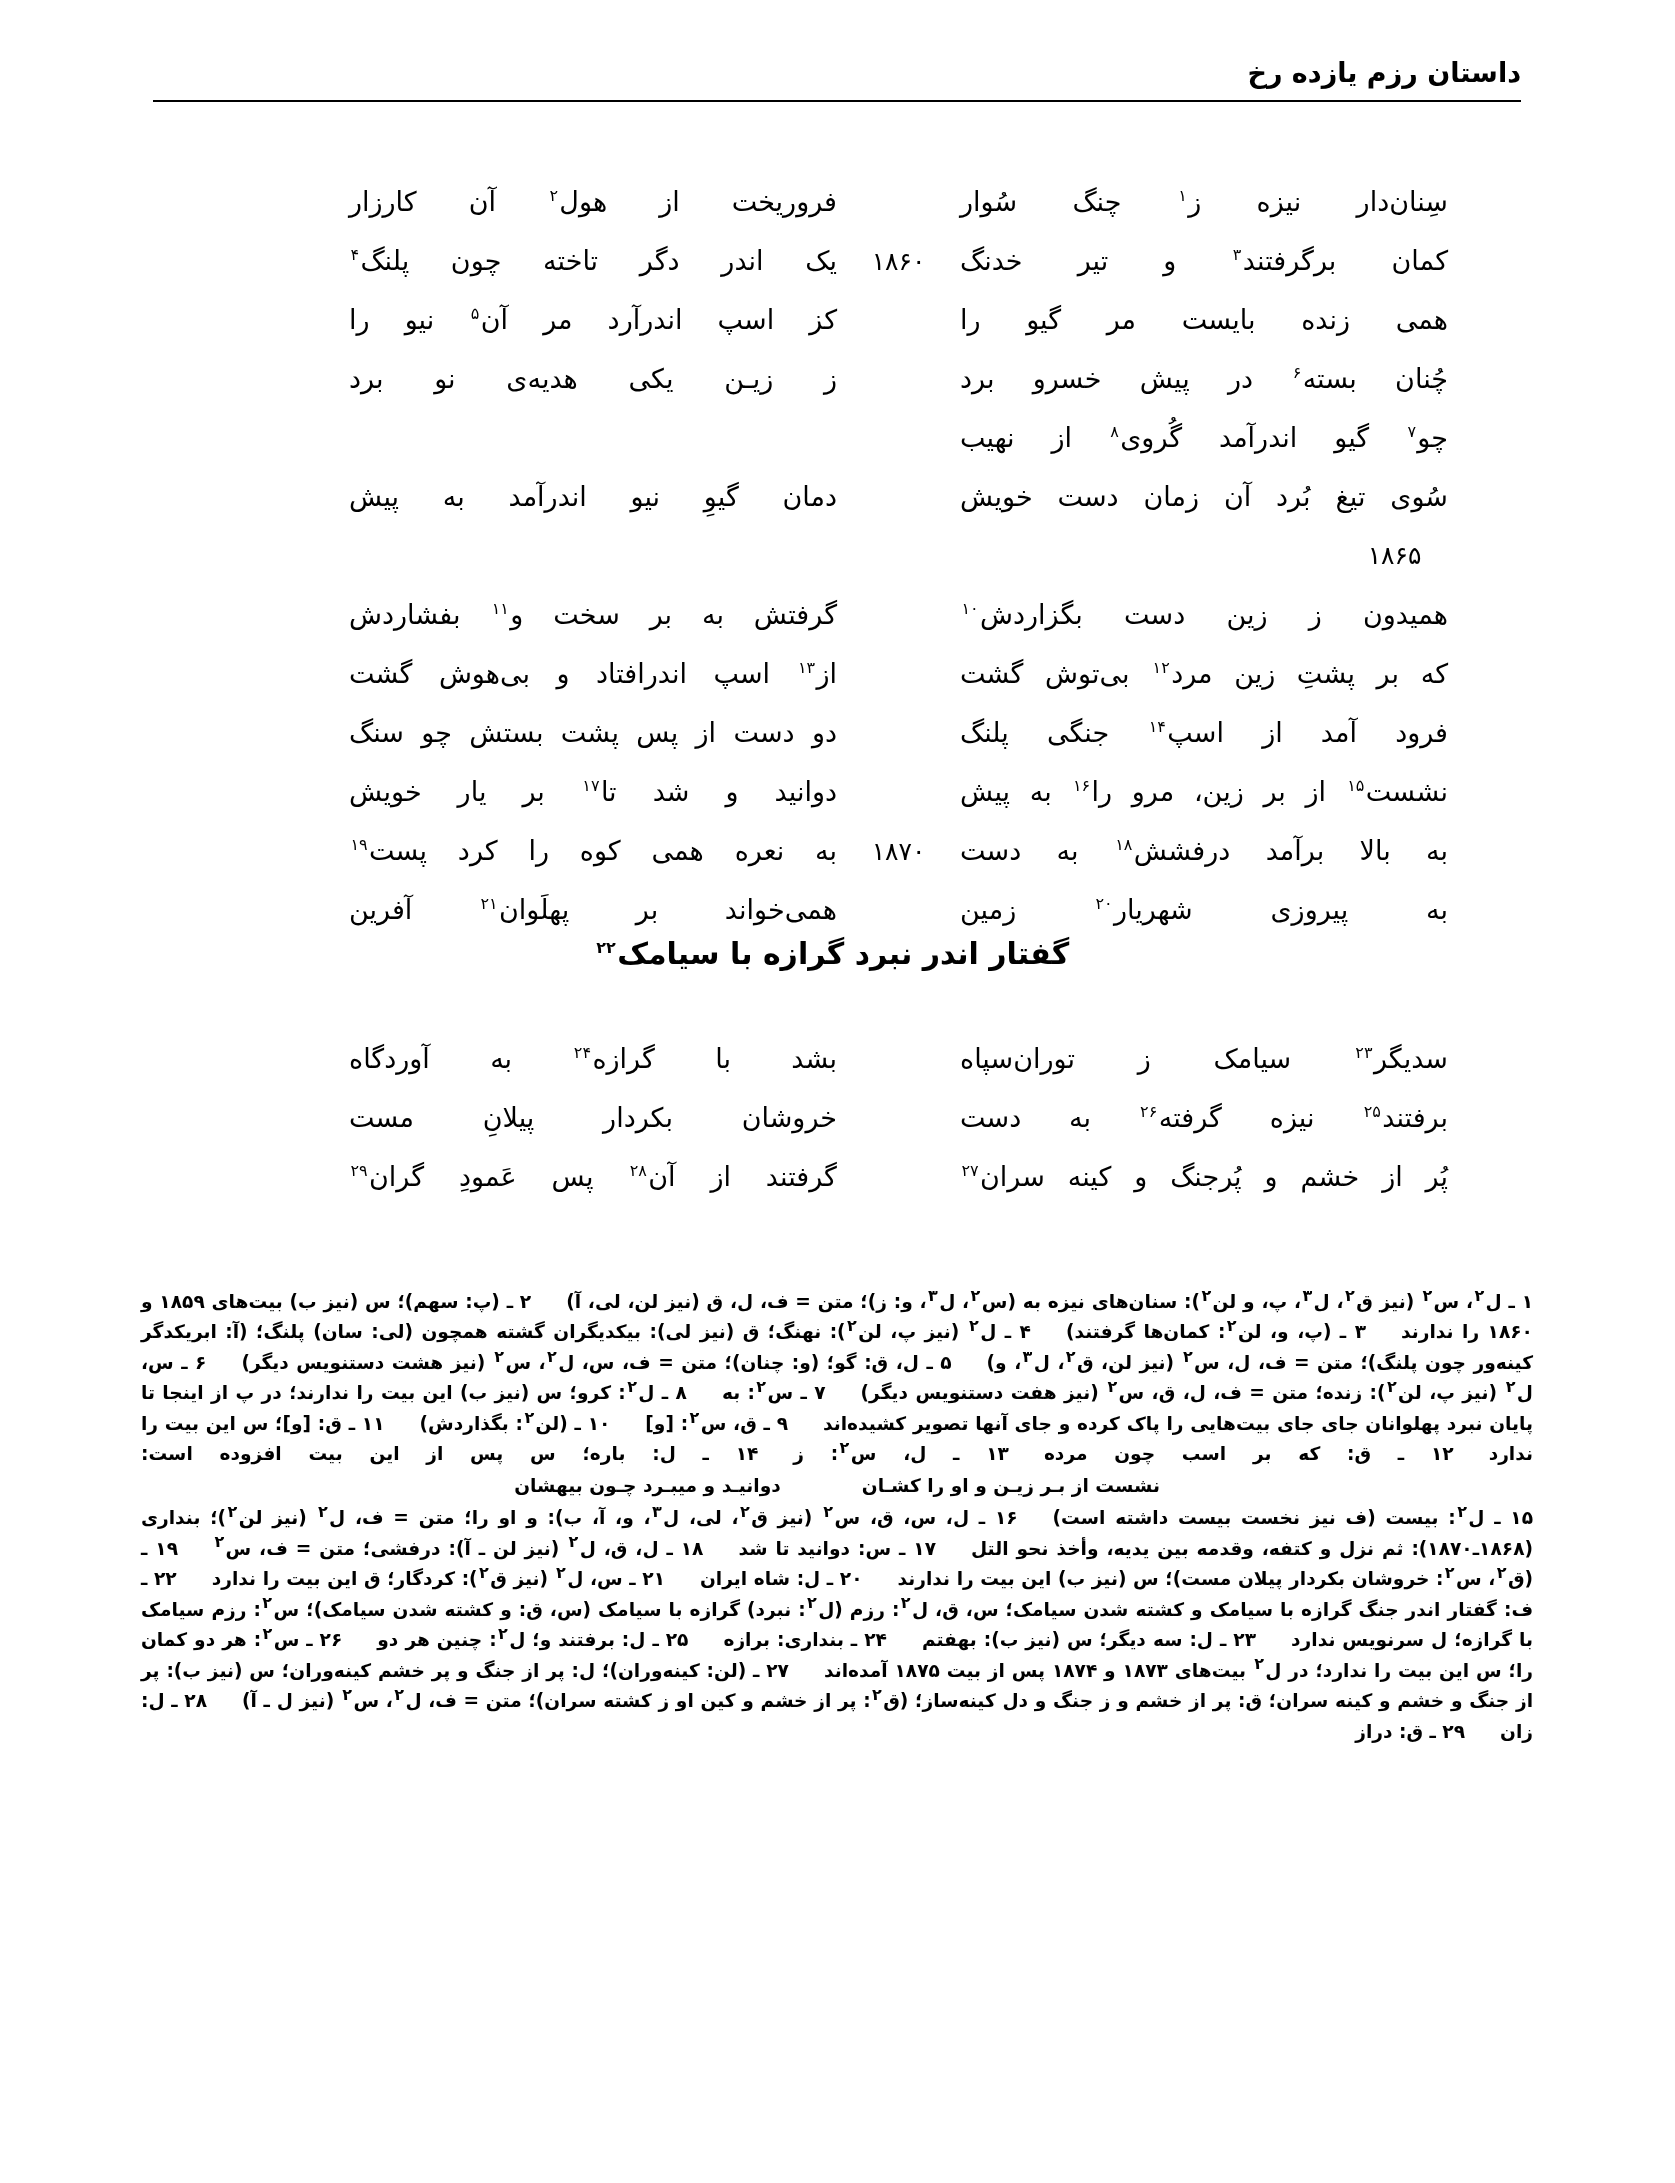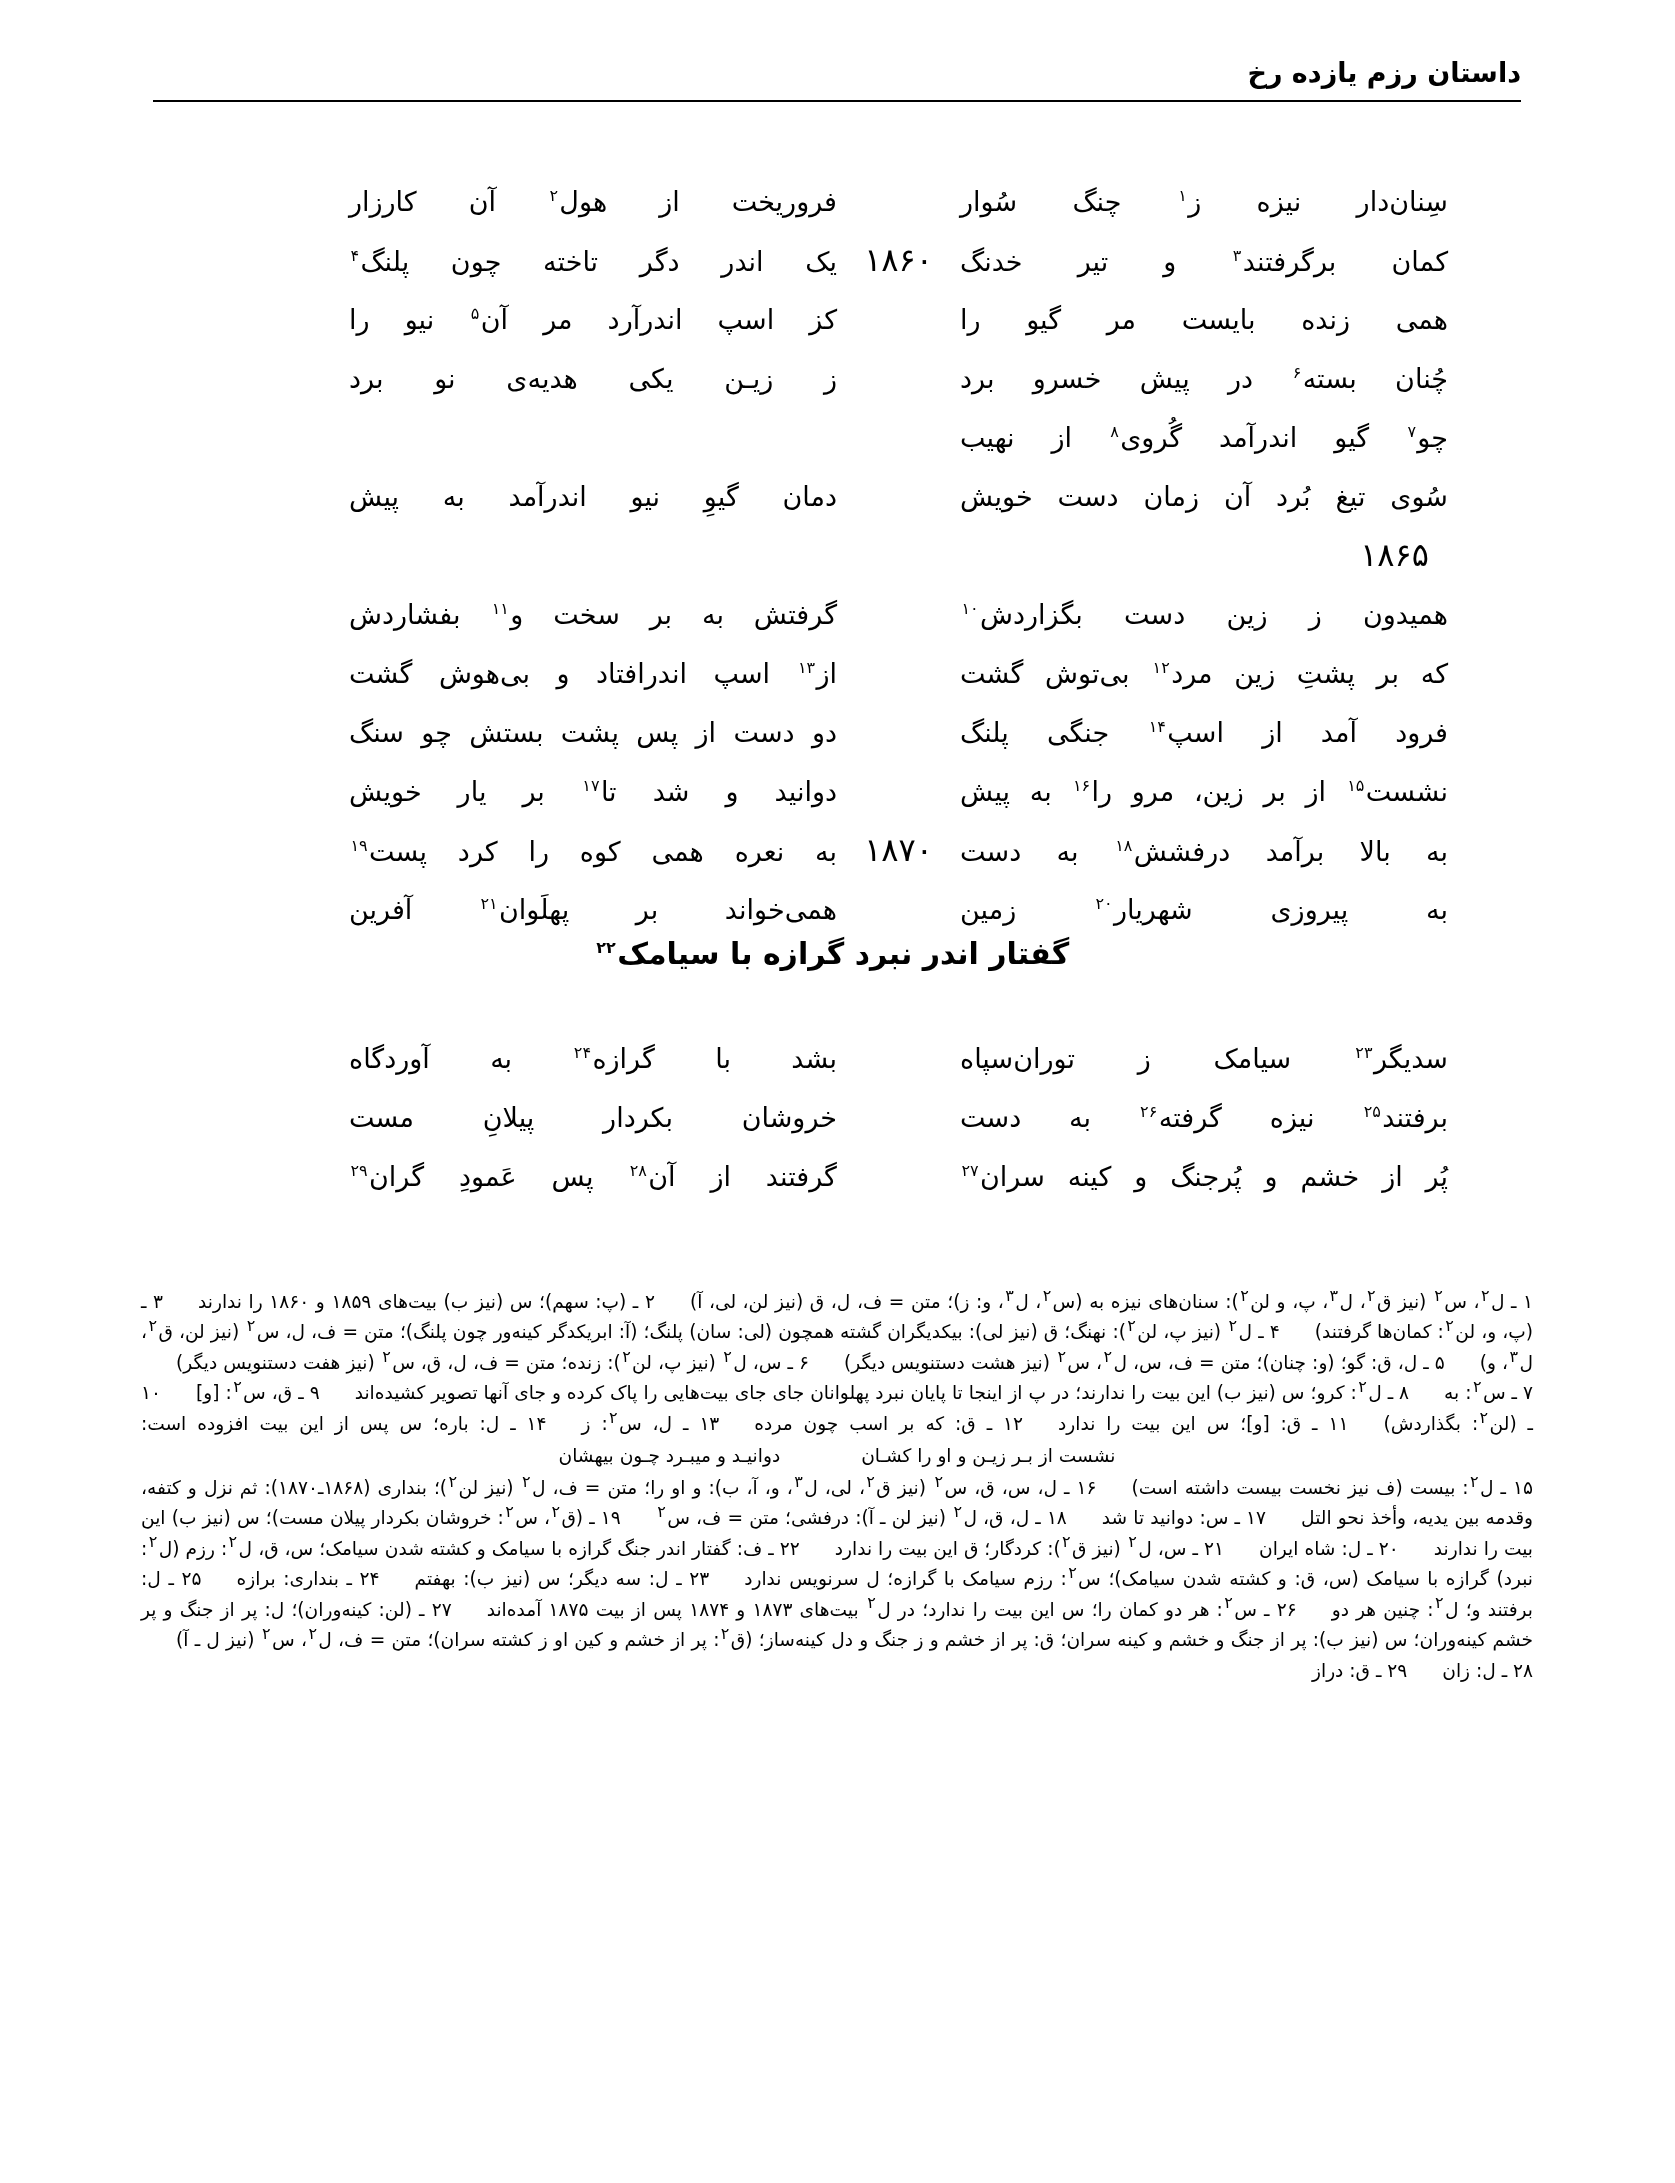--- a/index.html
+++ b/index.html
@@ -54,21 +54,21 @@
   .beyt {
     display: flex;
     flex-direction: row;
     align-items: baseline;
     height: 59px;
     white-space: nowrap;
   }
   .num-col {
     flex: 0 0 115px;
     text-align: center;
-    font-size: 32px;
+    font-size: 25px;
     line-height: 59px;
     letter-spacing: 0.7px;
   }
   .mesra {
     flex: 0 0 496px;
     font-size: 27px;
     line-height: 59px;
     text-align: justify;
     text-align-last: justify;
     padding: 0 4px;
@@ -230,21 +230,21 @@
         <div class="num-col"></div>
         <div class="mesra left">خروشان بکردار پیلانِ  مست</div>
       </div>
       <div class="beyt">
         <div class="mesra right">پُر از خشم و پُرجنگ و کینه سران<sup class="fn">۲۷</sup></div>
         <div class="num-col"></div>
         <div class="mesra left">گرفتند از آن<sup class="fn">۲۸</sup> پس عَمودِ گران<sup class="fn">۲۹</sup></div>
       </div>
     </div>
 
-  <div class="fnotes" id="fnotes" style="top:1287px;">
+  <div class="fnotes" id="fnotes" style="top:1287px;font-weight:bold;">
       <p>۱ ـ ل<sup class="fn">۲</sup>، س<sup class="fn">۲</sup> (نیز ق<sup class="fn">۲</sup>، ل<sup class="fn">۳</sup>، پ، و لن<sup class="fn">۲</sup>): سنان‌های نیزه به (س<sup class="fn">۲</sup>، ل<sup class="fn">۳</sup>، و: ز)؛ متن = ف، ل، ق (نیز لن، لی، آ)<span class="gap"></span>۲ ـ (پ: سهم)؛ س (نیز ب) بیت‌های ۱۸۵۹ و ۱۸۶۰ را ندارند<span class="gap"></span>۳ ـ (پ، و، لن<sup class="fn">۲</sup>: کمان‌ها گرفتند)<span class="gap"></span>۴ ـ ل<sup class="fn">۲</sup> (نیز پ، لن<sup class="fn">۲</sup>): نهنگ؛ ق (نیز لی): بیکدیگران گشته همچون (لی: سان) پلنگ؛ (آ: ابریکدگر کینه‌ور چون پلنگ)؛ متن = ف، ل، س<sup class="fn">۲</sup> (نیز لن، ق<sup class="fn">۲</sup>، ل<sup class="fn">۳</sup>، و)<span class="gap"></span>۵ ـ ل، ق: گو؛ (و: چنان)؛ متن = ف، س، ل<sup class="fn">۲</sup>، س<sup class="fn">۲</sup> (نیز هشت دستنویس دیگر)<span class="gap"></span>۶ ـ س، ل<sup class="fn">۲</sup> (نیز پ، لن<sup class="fn">۲</sup>): زنده؛ متن = ف، ل، ق، س<sup class="fn">۲</sup> (نیز هفت دستنویس دیگر)<span class="gap"></span>۷ ـ س<sup class="fn">۲</sup>: به<span class="gap"></span>۸ ـ ل<sup class="fn">۲</sup>: کرو؛ س (نیز ب) این بیت را ندارند؛ در پ از اینجا تا پایان نبرد پهلوانان جای جای بیت‌هایی را پاک کرده و جای آنها تصویر کشیده‌اند<span class="gap"></span>۹ ـ ق، س<sup class="fn">۲</sup>: [و]<span class="gap"></span>۱۰ ـ (لن<sup class="fn">۲</sup>: بگذاردش)<span class="gap"></span>۱۱ ـ ق: [و]؛ س این بیت را ندارد<span class="gap"></span>۱۲ ـ ق: که بر اسب چون مرده<span class="gap"></span>۱۳ ـ ل، س<sup class="fn">۲</sup>: ز<span class="gap"></span>۱۴ ـ ل: باره؛ س پس از این بیت افزوده است:</p>
       <div class="fn-inset">
         <span>نشست از بـر زیـن و او را کشـان</span>
         <span>دوانیـد و میبـرد چـون بیهشان</span>
       </div>
       <p class="last">۱۵ ـ ل<sup class="fn">۲</sup>: بیست (ف نیز نخست بیست داشته است)<span class="gap"></span>۱۶ ـ ل، س، ق، س<sup class="fn">۲</sup> (نیز ق<sup class="fn">۲</sup>، لی، ل<sup class="fn">۳</sup>، و، آ، ب): و او را؛ متن = ف، ل<sup class="fn">۲</sup> (نیز لن<sup class="fn">۲</sup>)؛ بنداری (۱۸۶۸ـ۱۸۷۰): ثم نزل و کتفه، وقدمه بین یدیه، وأخذ نحو التل<span class="gap"></span>۱۷ ـ س: دوانید تا شد<span class="gap"></span>۱۸ ـ ل، ق، ل<sup class="fn">۲</sup> (نیز لن ـ آ): درفشی؛ متن = ف، س<sup class="fn">۲</sup><span class="gap"></span>۱۹ ـ (ق<sup class="fn">۲</sup>، س<sup class="fn">۲</sup>: خروشان بکردار پیلان مست)؛ س (نیز ب) این بیت را ندارند<span class="gap"></span>۲۰ ـ ل: شاه ایران<span class="gap"></span>۲۱ ـ س، ل<sup class="fn">۲</sup> (نیز ق<sup class="fn">۲</sup>): کردگار؛ ق این بیت را ندارد<span class="gap"></span>۲۲ ـ ف: گفتار اندر جنگ گرازه با سیامک و کشته شدن سیامک؛ س، ق، ل<sup class="fn">۲</sup>: رزم (ل<sup class="fn">۲</sup>: نبرد) گرازه با سیامک (س، ق: و کشته شدن سیامک)؛ س<sup class="fn">۲</sup>: رزم سیامک با گرازه؛ ل سرنویس ندارد<span class="gap"></span>۲۳ ـ ل: سه دیگر؛ س (نیز ب): بهفتم<span class="gap"></span>۲۴ ـ بنداری: برازه<span class="gap"></span>۲۵ ـ ل: برفتند و؛ ل<sup class="fn">۲</sup>: چنین هر دو<span class="gap"></span>۲۶ ـ س<sup class="fn">۲</sup>: هر دو کمان را؛ س این بیت را ندارد؛ در ل<sup class="fn">۲</sup> بیت‌های ۱۸۷۳ و ۱۸۷۴ پس از بیت ۱۸۷۵ آمده‌اند<span class="gap"></span>۲۷ ـ (لن: کینه‌وران)؛ ل: پر از جنگ و پر خشم کینه‌وران؛ س (نیز ب): پر از جنگ و خشم و کینه سران؛ ق: پر از خشم و ز جنگ و دل کینه‌ساز؛ (ق<sup class="fn">۲</sup>: پر از خشم و کین او ز کشته سران)؛ متن = ف، ل<sup class="fn">۲</sup>، س<sup class="fn">۲</sup> (نیز ل ـ آ)<span class="gap"></span>۲۸ ـ ل: زان<span class="gap"></span>۲۹ ـ ق: دراز</p>
     </div>
 
   <div class="folio">۱۱۹</div>
 

